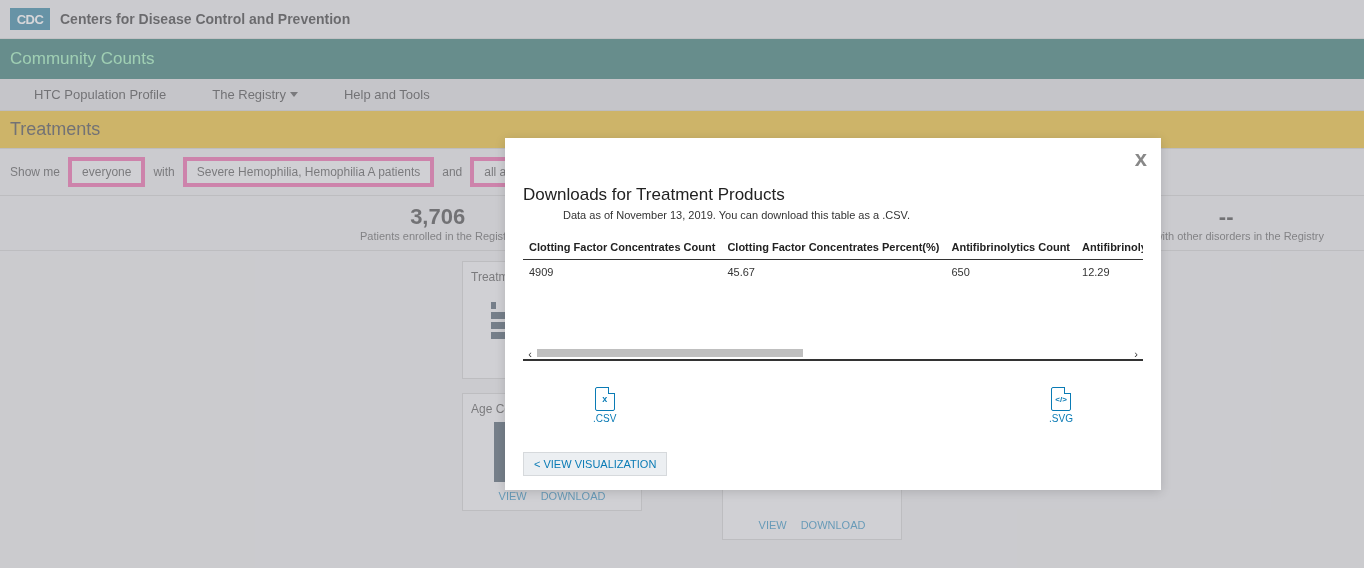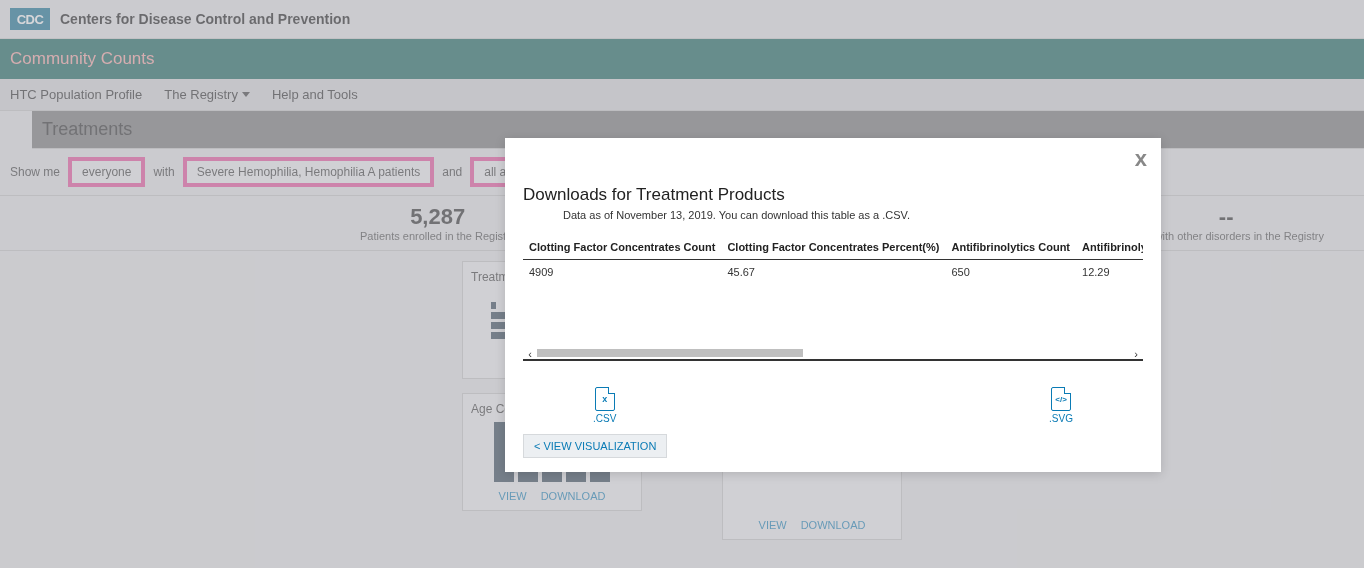--- a/index.html
+++ b/index.html
@@ -44,21 +44,21 @@
       font-weight: 600;
       color: #111;
     }
     .cdc-subtitle {
       font-size: 10px;
       color: #222;
     }
     .community-bar {
       background: #0b5d4f;
       background: #085a52;
-      color: #fca5a5;
+      color: #86efac;
       padding: 10px 10px;
       font-size: 17px;
       font-weight: 400;
     }
     .community-bar {
       background: #0b5d4f;
     }
     .nav-bar {
       background: #d9d9db;
       padding: 8px 10px;
@@ -66,34 +66,34 @@
       gap: 22px;
       border-bottom: 1px solid #c7c7c7;
     }
     .nav-item {
       font-size: 13px;
       color: #222;
       cursor: pointer;
       display: flex;
       align-items: center;
       gap: 4px;
+      margin-left: 24px;
     }
     .chevron-down {
       width: 0;
       height: 0;
       border-left: 4px solid transparent;
       border-right: 4px solid transparent;
       border-top: 5px solid #333;
       display: inline-block;
     }
     .page-title-bar {
-      background: #737373;
+      background: #eab308;
       padding: 8px 10px;
       border-bottom: 1px solid #c7c7c7;
-      margin-left: 32px;
     }
     .page-title {
       font-size: 18px;
       font-weight: 400;
       color: #222;
     }
     .filter-bar {
       background: #e6e6e8;
       padding: 8px 10px;
       display: flex;
@@ -344,20 +344,21 @@
       width: 220px;
     }
     .view-viz {
       display: inline-block;
       background: #eceff2;
       border: 1px solid #d6d9dc;
       color: #0a7bb5;
       font-size: 11px;
       padding: 5px 10px;
       cursor: pointer;
+      margin-top: 18px;
     }
   </style>
 </head>
 <body>
 
 <div class="cdc-header">
   <div class="cdc-logo">CDC</div>
   <div class="cdc-header-text">
     <div class="cdc-title">Centers for Disease Control and Prevention</div>
   </div>
@@ -383,21 +384,21 @@
   <span class="filter-pill">everyone</span>
   <span>with</span>
   <span class="filter-pill">Severe Hemophilia, Hemophilia A patients</span>
   <span>and</span>
   <span class="filter-pill">all attributes</span>
   <span class="clear-filters">CLEAR FILTERS</span>
 </div>
 
 <div class="stats-row">
   <div class="stat-block" style="margin-left:320px;">
-    <div class="stat-number">5,287</div>
+    <div class="stat-number">3,706</div>
     <div class="stat-label">Patients enrolled in the Registry</div>
   </div>
   <div class="stat-block">
     <div class="stat-number">--</div>
     <div class="stat-label">ients with other disorders in the Registry</div>
   </div>
 </div>
 
 <div class="cards-area">
   <div class="cards-col">

